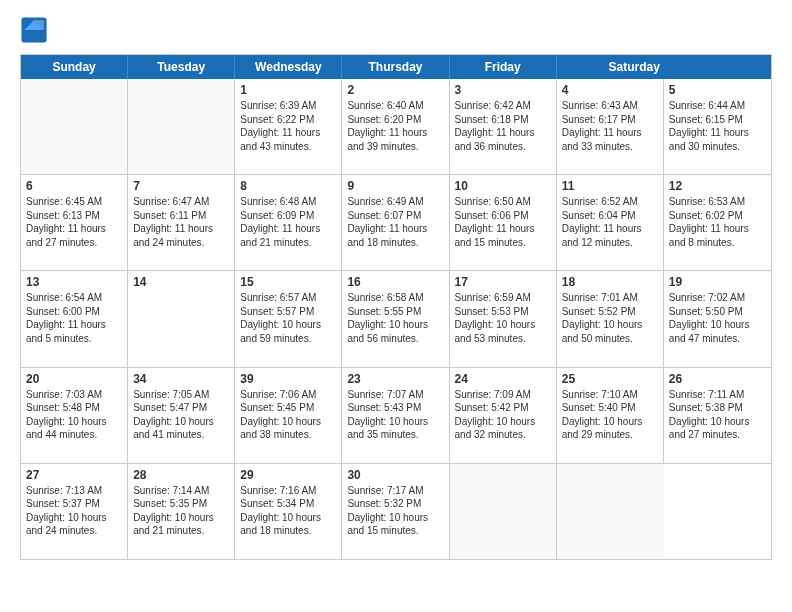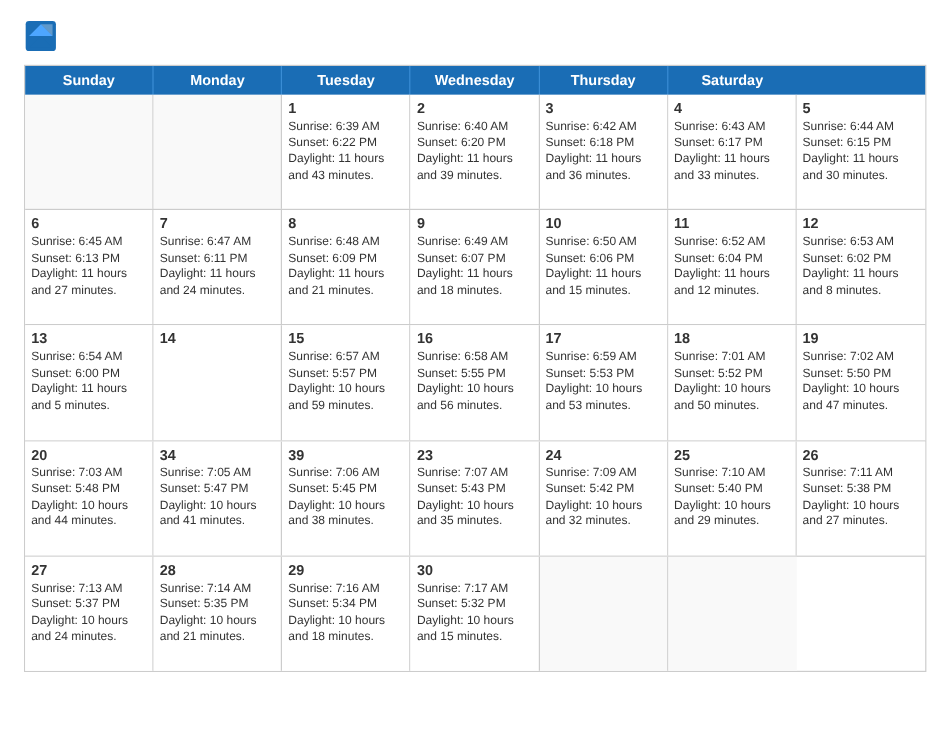--- a/index.html
+++ b/index.html
@@ -72,21 +72,21 @@
       background: #1a6db5;
     }
     .cal-header-cell {
       color: #fff;
       font-size: 12px;
       font-weight: bold;
       text-align: center;
       padding: 5px 4px;
       border-right: 1px solid #3a8dd5;
     }
-    .cal-header-cell:last-child { border-right: none; }
+    .cal-header-cell:last-child { border-right: none; text-align: right; }
     .cal-body {
       display: flex;
       flex-direction: column;
       flex: 1;
     }
     .cal-row {
       display: grid;
       grid-template-columns: repeat(7, 1fr);
       flex: 1;
       border-top: 1px solid #ccc;
@@ -134,24 +134,24 @@
     </div>
     <div class="title-block">
       <div class="month-title"></div>
       <div class="location"></div>
     </div>
   </div>
 
   <div class="calendar">
     <div class="cal-header">
     <div class="cal-header-cell">Sunday</div>
-        <div class="cal-header-cell">Monday</div>
         <div class="cal-header-cell">Tuesday</div>
         <div class="cal-header-cell">Wednesday</div>
         <div class="cal-header-cell">Thursday</div>
+        <div class="cal-header-cell">Friday</div>
         <div class="cal-header-cell">Saturday</div>
       </div>
     <div class="cal-body">
     <div class="cal-row">
           <div class="cal-cell empty"></div>
           <div class="cal-cell empty"></div>
           <div class="cal-cell">
             <span class="day-number">1</span>
             <div class="cell-info">Sunrise: 6:39 AM<br>Sunset: 6:22 PM<br>Daylight: 11 hours and 43 minutes.</div>
           </div>

